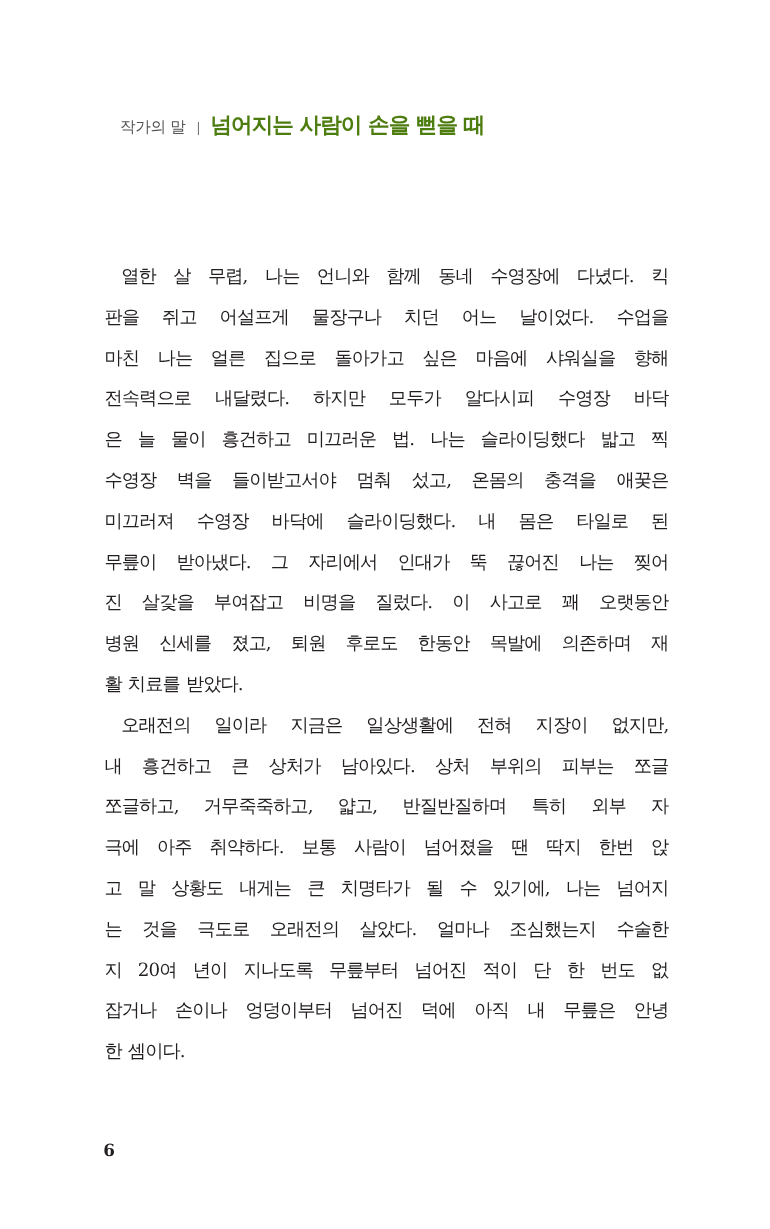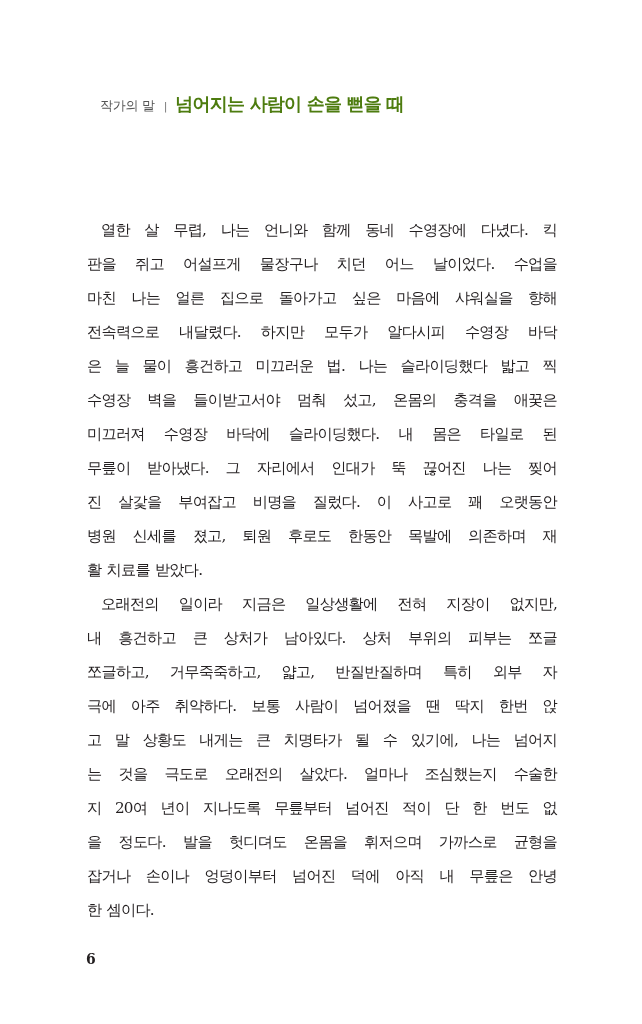--- a/index.html
+++ b/index.html
@@ -99,19 +99,18 @@
     <div class="line last">활 치료를 받았다.</div>
   </div>
   <div>
     <div class="line indent">오래전의 일이라 지금은 일상생활에 전혀 지장이 없지만,</div>
     <div class="line">내 흥건하고 큰 상처가 남아있다. 상처 부위의 피부는 쪼글</div>
     <div class="line">쪼글하고, 거무죽죽하고, 얇고, 반질반질하며 특히 외부 자</div>
     <div class="line">극에 아주 취약하다. 보통 사람이 넘어졌을 땐 딱지 한번 앉</div>
     <div class="line">고 말 상황도 내게는 큰 치명타가 될 수 있기에, 나는 넘어지</div>
     <div class="line">는 것을 극도로 오래전의 살았다. 얼마나 조심했는지 수술한</div>
     <div class="line">지 20여 년이 지나도록 무릎부터 넘어진 적이 단 한 번도 없</div>
-    <div class="line">을 정도다. 발을 헛디뎌도 온몸을 휘저으며 가까스로 균형을</div>
     <div class="line">잡거나 손이나 엉덩이부터 넘어진 덕에 아직 내 무릎은 안녕</div>
     <div class="line last">한 셈이다.</div>
   </div>
 </div>
 
 <div class="page-number">6</div>
 
 </body></html>

